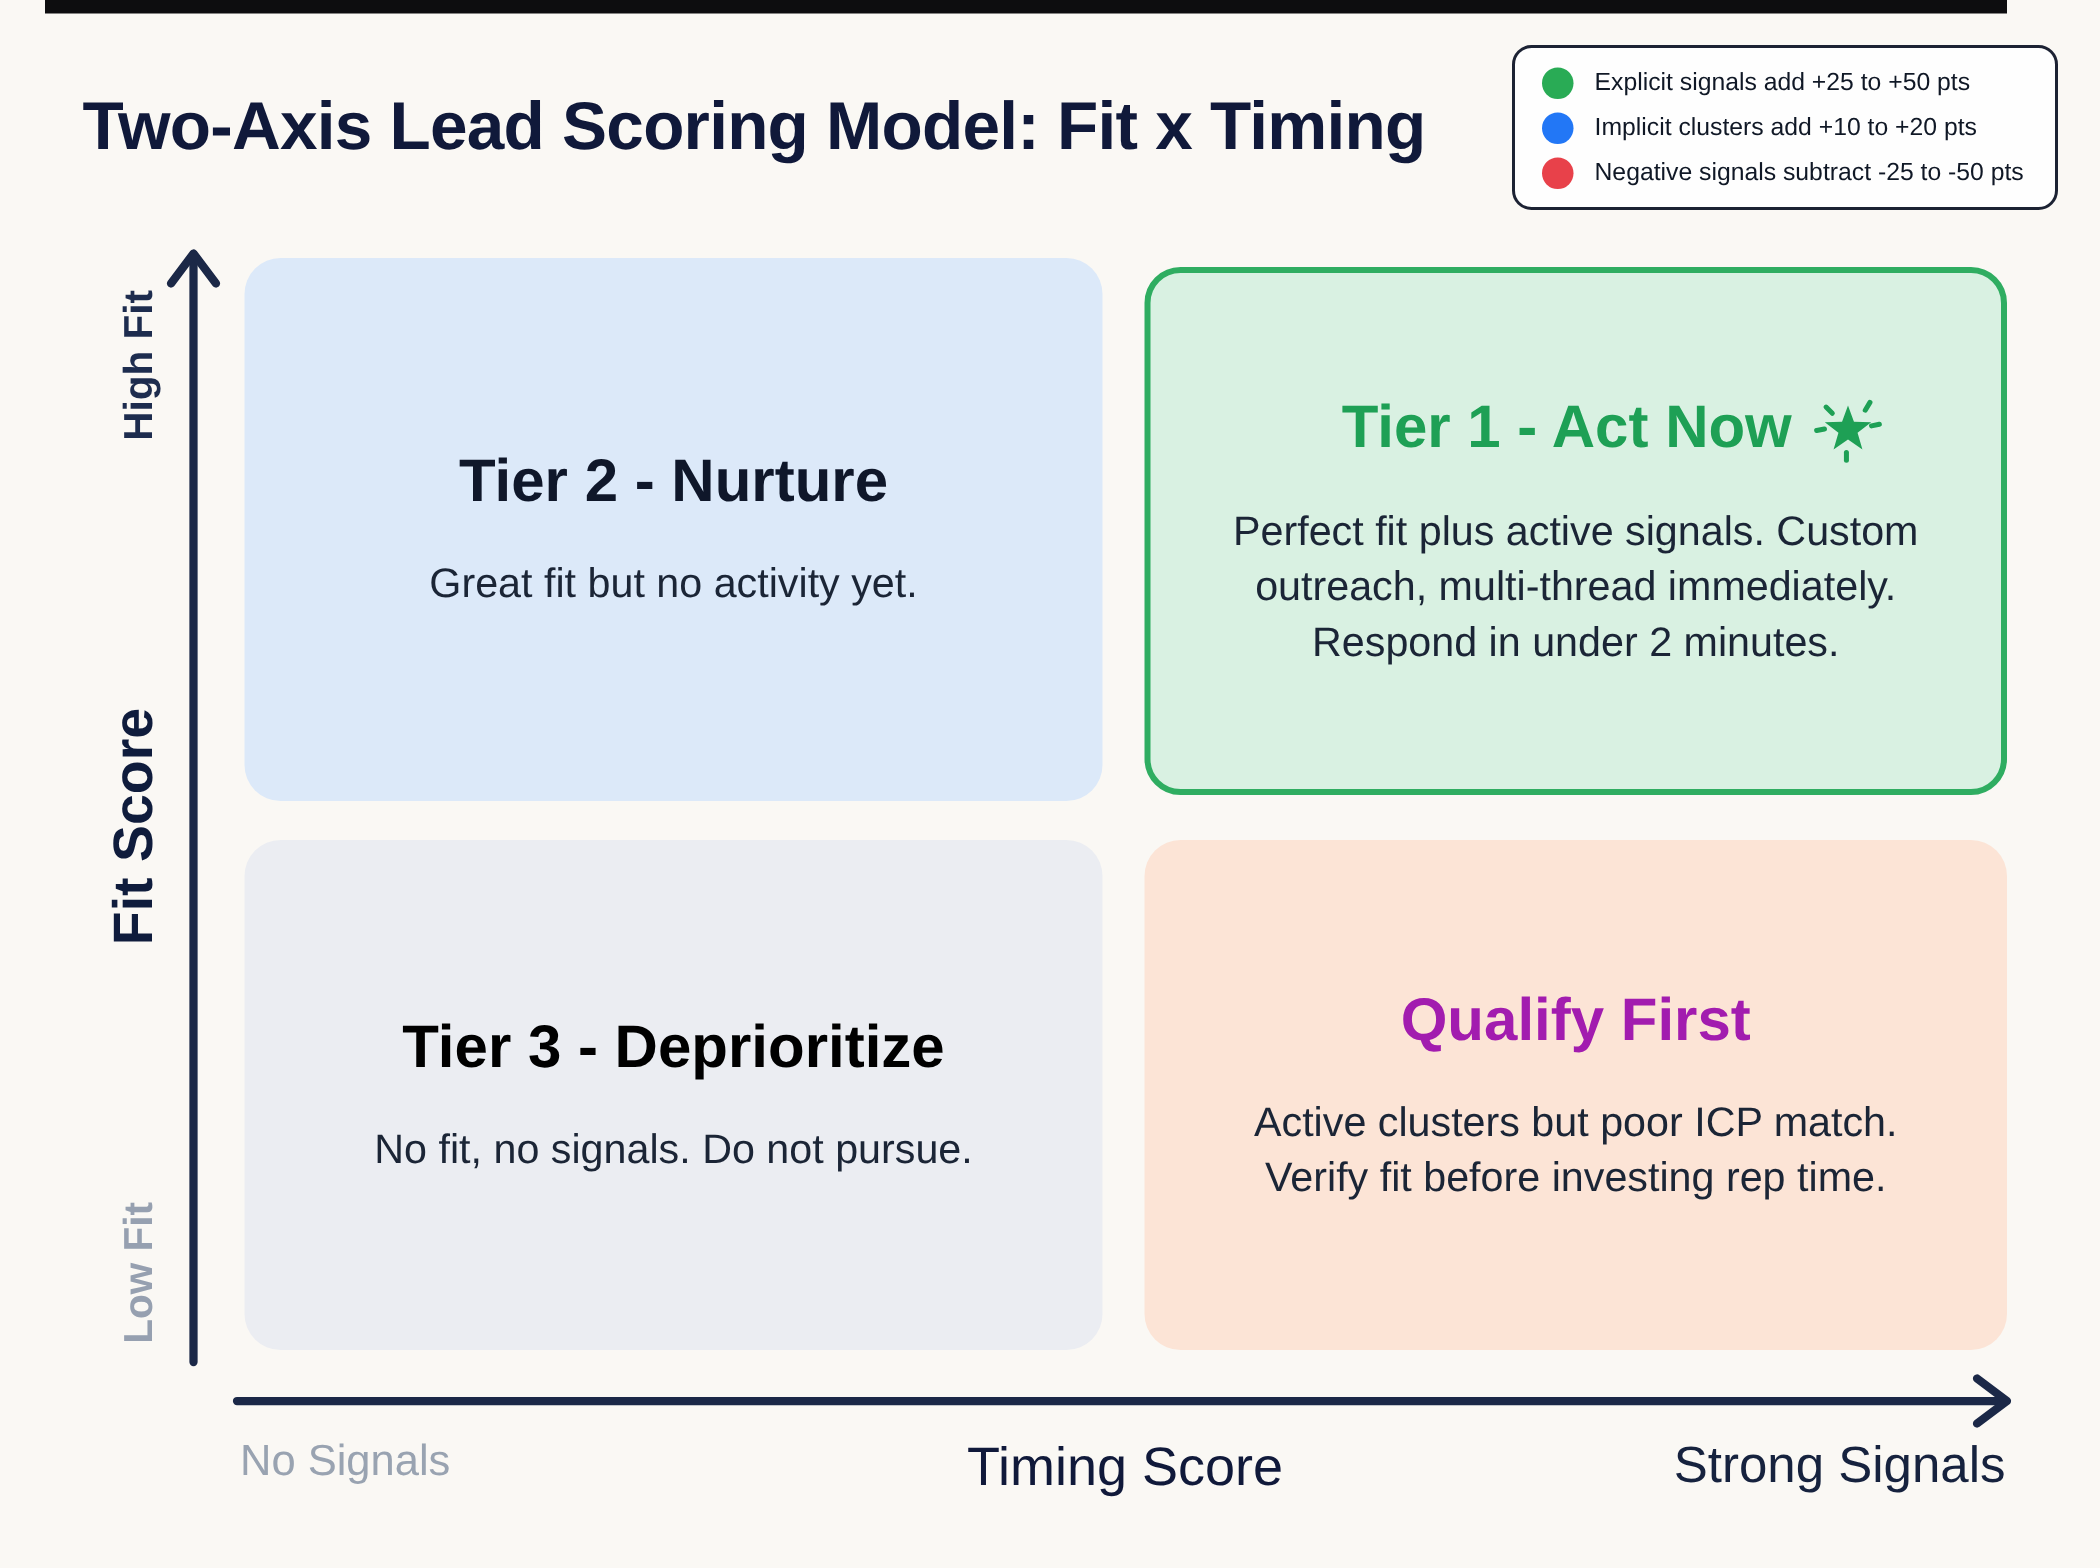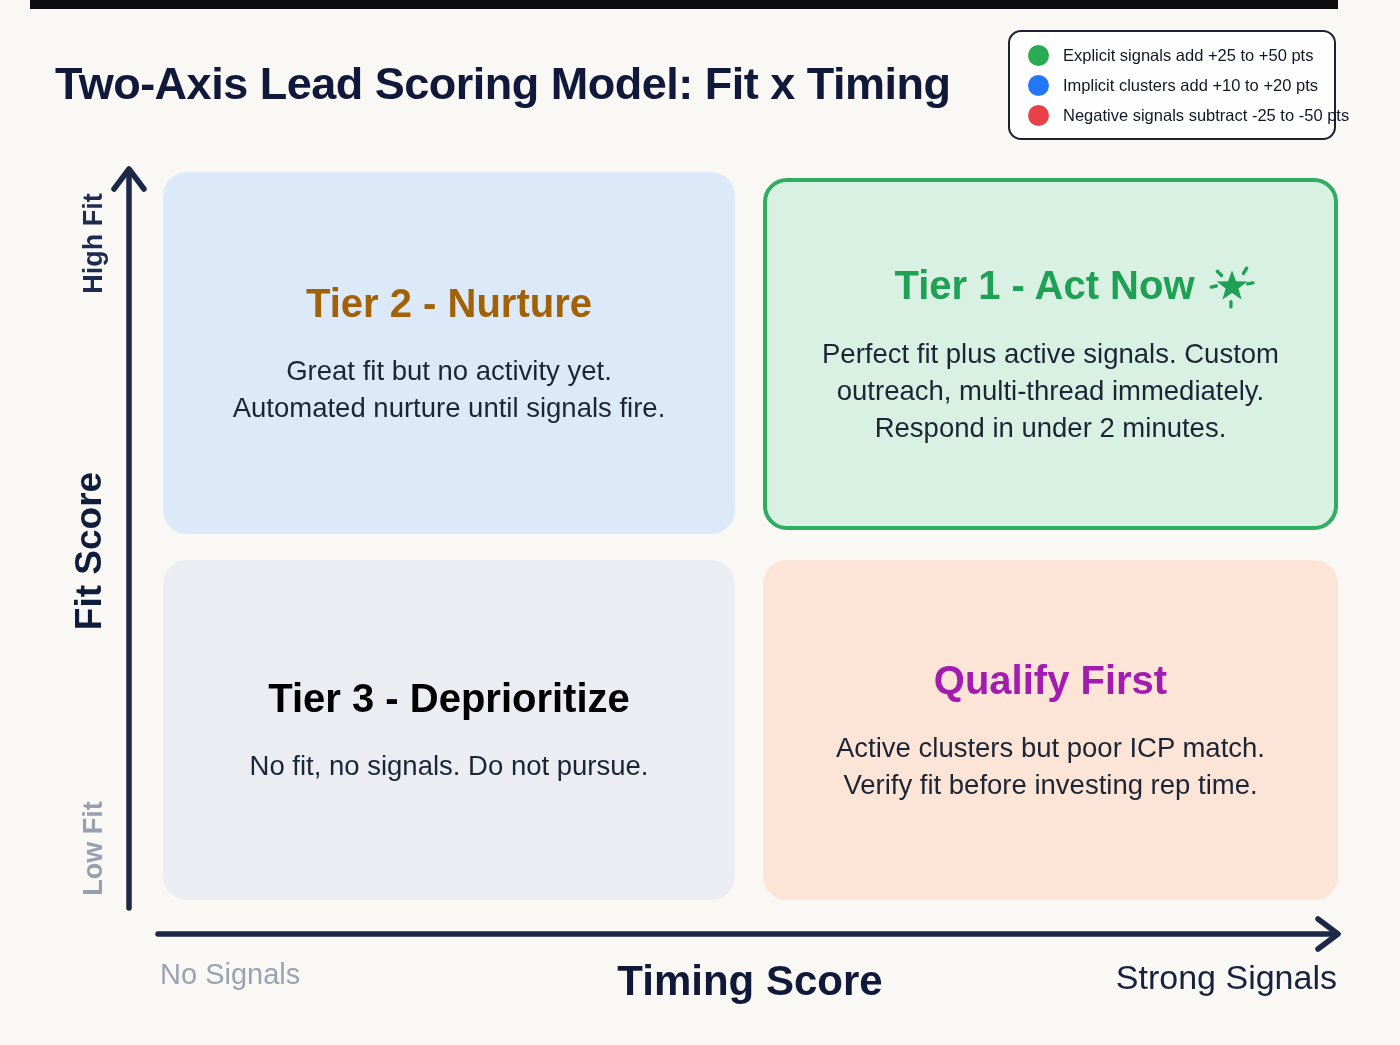--- a/index.html
+++ b/index.html
@@ -9,21 +9,21 @@
     font-family:"Liberation Sans",sans-serif;
     color:#1b2536;
   }
   .topbar{position:absolute;left:30px;top:0;width:1308px;height:9px;background:#0d0d0f;}
   .title{
     position:absolute;left:55px;top:58px;width:930px;
     font-size:45px;font-weight:700;letter-spacing:-0.5px;color:#10193a;
   }
   
   .legend{
-    position:absolute;left:1008px;top:30px;width:328px;height:110px;
+    position:absolute;left:1008px;top:30px;width:364px;height:110px;
     background:#fefefe;border:2px solid #1c2233;border-radius:13px;
     box-sizing:border-box;display:flex;flex-direction:column;justify-content:center;
     gap:9px;padding:10px 18px;
   }
   .legend-row{display:flex;align-items:center;gap:14px;}
   .legend-dot{width:21px;height:21px;border-radius:50%;flex:0 0 auto;}
   .dot-green{background:#29ab55;}
   .dot-blue{background:#2277f6;}
   .dot-red{background:#e8414a;}
   .legend-label{font-size:16.5px;color:#101826;white-space:nowrap;}
@@ -32,33 +32,33 @@
   .y-axis{left:105px;top:158px;}
   .x-axis{left:148px;top:908px;}
   .rot-label{
     position:absolute;transform:rotate(-90deg);transform-origin:center;
     white-space:nowrap;text-align:center;
   }
   .lbl-highfit{left:28px;top:228px;width:130px;font-size:27px;font-weight:600;color:#1d2c4e;}
   .lbl-fitscore{left:-1px;top:530px;width:180px;font-size:37px;font-weight:800;color:#0f1c3c;}
   .lbl-lowfit{left:28px;top:833px;width:130px;font-size:27px;font-weight:600;color:#96a0b0;}
   .lbl-nosignals{position:absolute;left:160px;top:958px;font-size:29px;color:#99a3b1;}
-  .lbl-timingscore{position:absolute;left:480px;top:957px;width:540px;text-align:center;font-size:42px;font-weight:700;color:#10193a;}
+  .lbl-timingscore{position:absolute;left:480px;top:957px;width:540px;text-align:center;font-size:36px;font-weight:400;color:#10193a;}
   .lbl-strongsignals{position:absolute;left:1005px;top:958px;width:332px;text-align:right;font-size:34px;color:#16223e;}
   
   .card{
     position:absolute;border-radius:24px;box-sizing:border-box;
     display:flex;flex-direction:column;align-items:center;justify-content:center;
     text-align:center;padding:0 34px;gap:26px;
   }
   .card-title{font-size:40px;font-weight:800;display:flex;align-items:center;gap:14px;justify-content:center;}
   .card-body{font-size:27.5px;line-height:37px;color:#1b2536;}
   .card-body div:empty{display:none;}
   .q-tier2{left:163px;top:172px;width:572px;height:362px;background:#dce9f9;}
-  .q-tier2 .card-title{color:#a16207;}
+  .q-tier2 .card-title{color:#0f172a;}
   .q-tier1{left:763px;top:178px;width:575px;height:352px;background:#d9f1e2;border:4.5px solid #2fad61;}
   .q-tier1 .card-title{color:#1ea055;margin-left:48px;}
   .q-tier3{left:163px;top:560px;width:572px;height:340px;background:#ebedf2;}
   .q-tier3 .card-title{color:#000000;}
   .q-qualify{left:763px;top:560px;width:575px;height:340px;background:#fce4d6;}
   .q-qualify .card-title{color:#a21caf;}
   .spark{width:46px;height:46px;flex:0 0 auto;}
 </style>
 </head>
 <body>
@@ -99,21 +99,20 @@
   <div class="lbl-nosignals">No Signals</div>
   <div class="lbl-timingscore">Timing Score</div>
   <div class="lbl-strongsignals">Strong Signals</div>
 
   <div class="card q-tier2">
     <div class="card-title">
       <span>Tier 2 - Nurture</span>
     </div>
     <div class="card-body">
       <div>Great fit but no activity yet.</div>
-      <div>Automated nurture until signals fire.</div>
     </div>
   </div>
 
   <div class="card q-tier1">
     <div class="card-title">
       <span>Tier 1 - Act Now</span>
       <svg class="spark" viewBox="0 0 44 44">
         <path fill="#1ea055" d="M22 7 L25.8 17.4 36.8 17.7 28.1 24.4 31.2 35 22 28.7 12.8 35 15.9 24.4 7.2 17.7 18.2 17.4 Z"></path>
         <line x1="8" y1="8" x2="12" y2="12" stroke="#1ea055" stroke-width="3.2" stroke-linecap="round"></line>
         <line x1="36" y1="5" x2="33" y2="10" stroke="#1ea055" stroke-width="3.2" stroke-linecap="round"></line>

